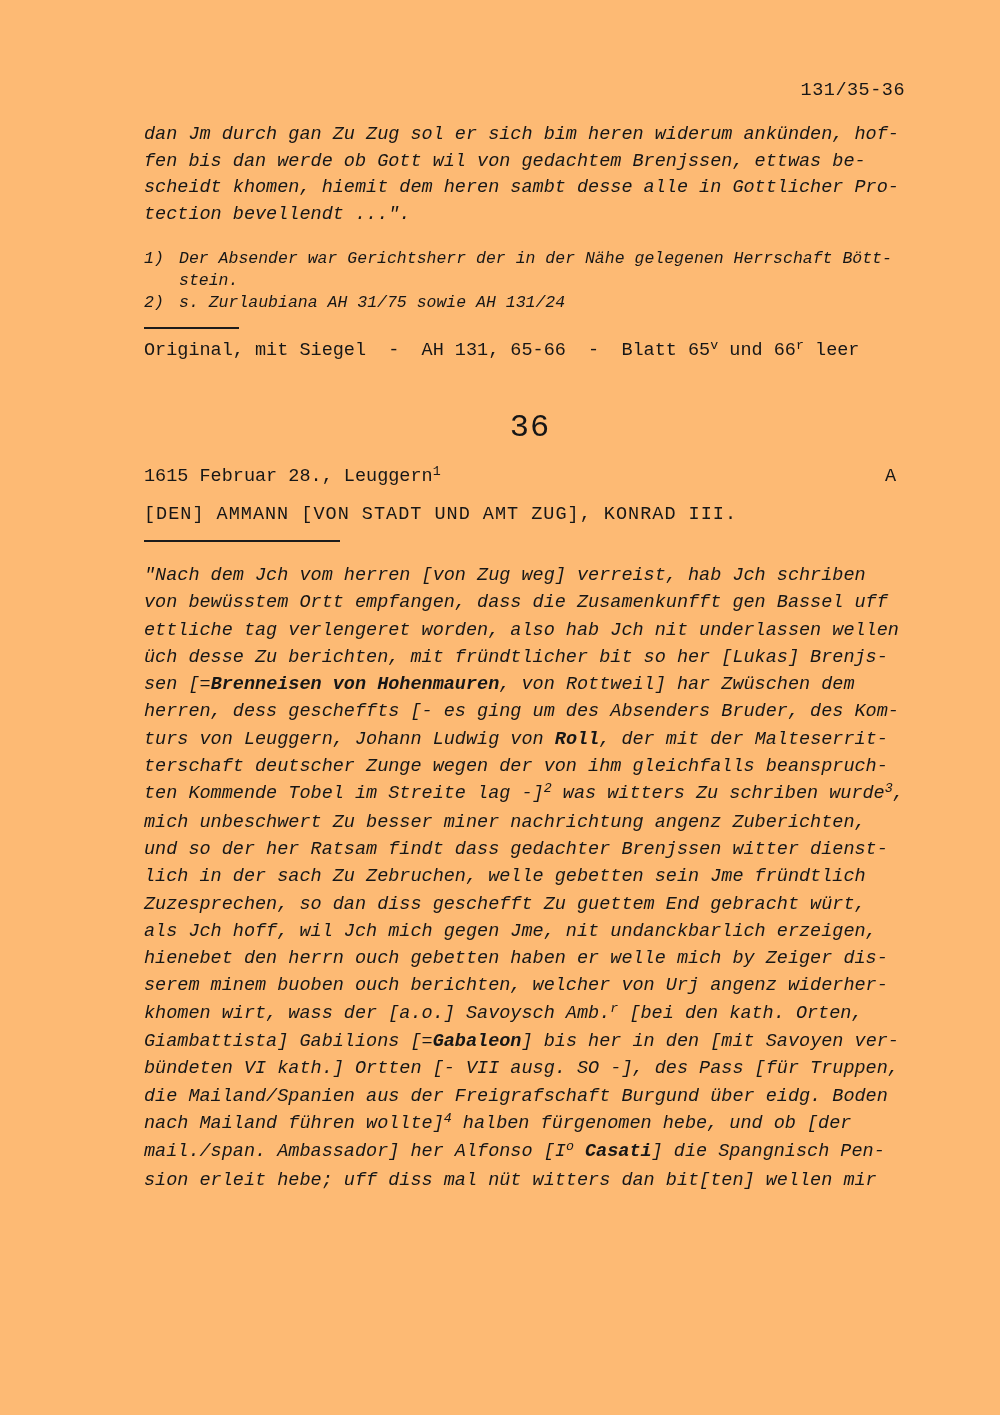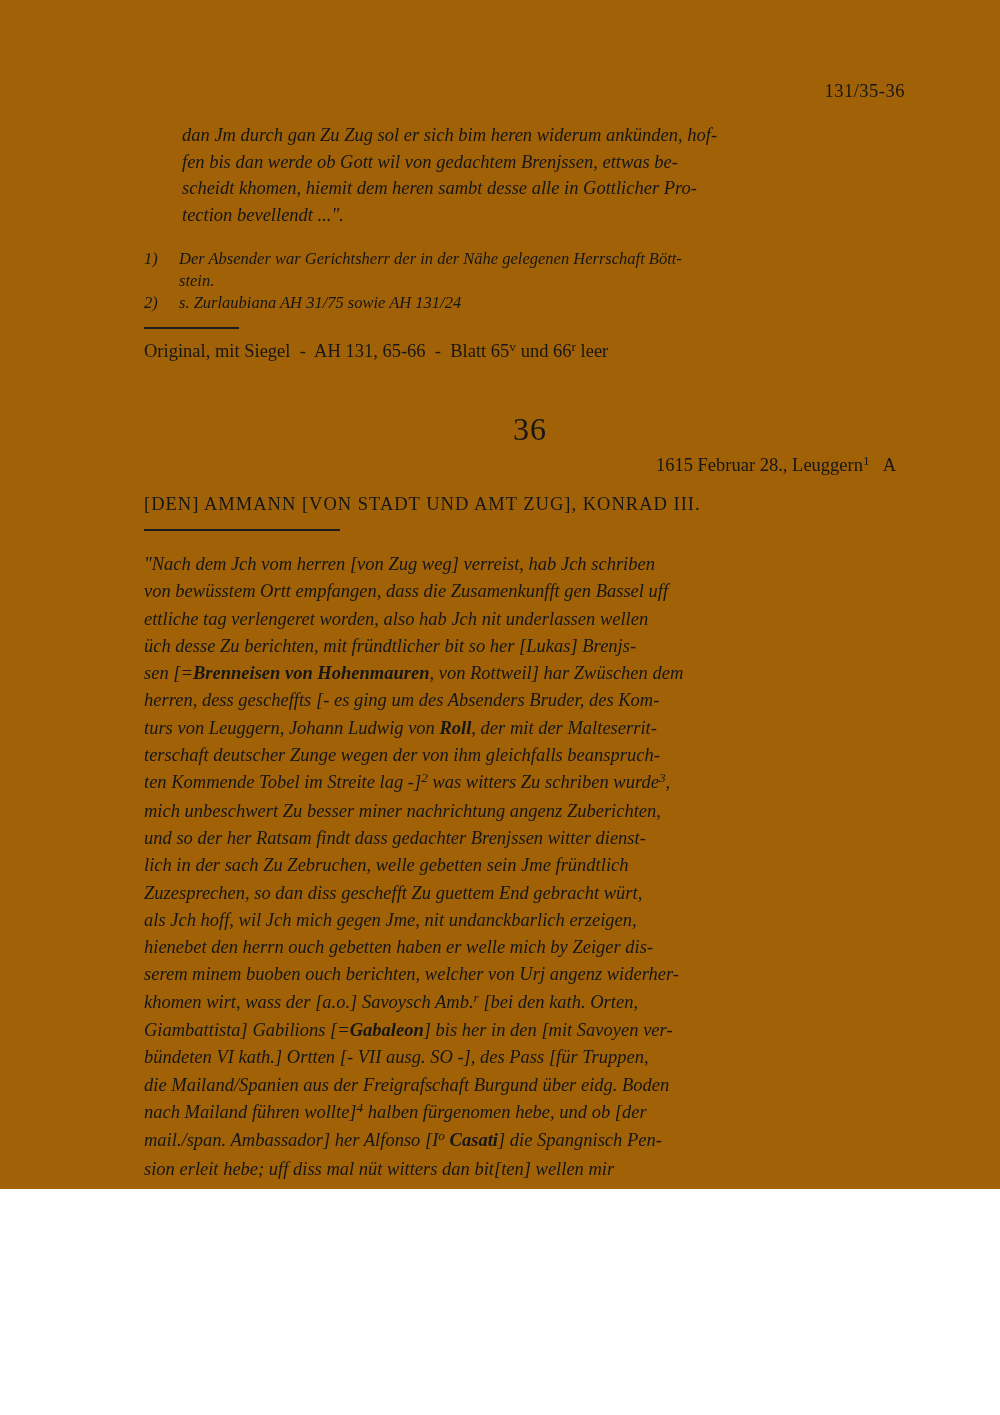--- a/index.html
+++ b/index.html
@@ -1,39 +1,38 @@
 <!DOCTYPE html>
 <html><head>
 <meta charset="utf-8">
 <style>
   html,body { margin:0; padding:0; background:#ffffff; }
   .page {
     position:relative;
-    width:1000px; height:1189px;
-    background:#a16207;
+    width:1000px; height:1415px;
+    background:#fdba74;
     color:#161616;
-    font-family:Liberation Serif, serif;
+    font-family:Liberation Mono, monospace;
     overflow:hidden;
     box-sizing:border-box;
   }
   .header-ref {
     padding-top:78px;
     padding-right:95px;
     text-align:right;
     font-size:18.5px; line-height:26px;
     letter-spacing:0.5px;
   }
   .content { padding-left:144px; padding-right:84px; }
 
   .quote-cont {
     margin-top:18px;
     font-style:italic;
     font-size:18.5px; line-height:26.5px;
     white-space:pre;
-    margin-left:38px;
   }
 
   .footnotes {
     margin-top:20px;
     font-style:italic;
     font-size:16.5px; line-height:22px;
   }
   .footnote { display:flex; }
   .fn-marker { width:35px; flex:none; }
   .fn-lines { white-space:pre; }
@@ -49,25 +48,24 @@
   }
 
   .entry-number {
     margin-top:48px;
     text-align:center;
     font-size:32px; line-height:30px;
     letter-spacing:1px;
   }
 
   .dateline {
-    margin-top:8px;
-    display:flex; justify-content:flex-end;
+    margin-top:21px;
+    display:flex; justify-content:space-between;
     font-size:18.5px; line-height:26px;
     white-space:pre;
-    gap:13px;
   }
   .dateline .siglum { padding-right:20px; }
 
   .entry-title {
     margin-top:11px;
     font-size:18.5px; line-height:26px;
     letter-spacing:1px;
     white-space:pre;
   }
   .entry-title .line + .line { padding-left:68px; }

